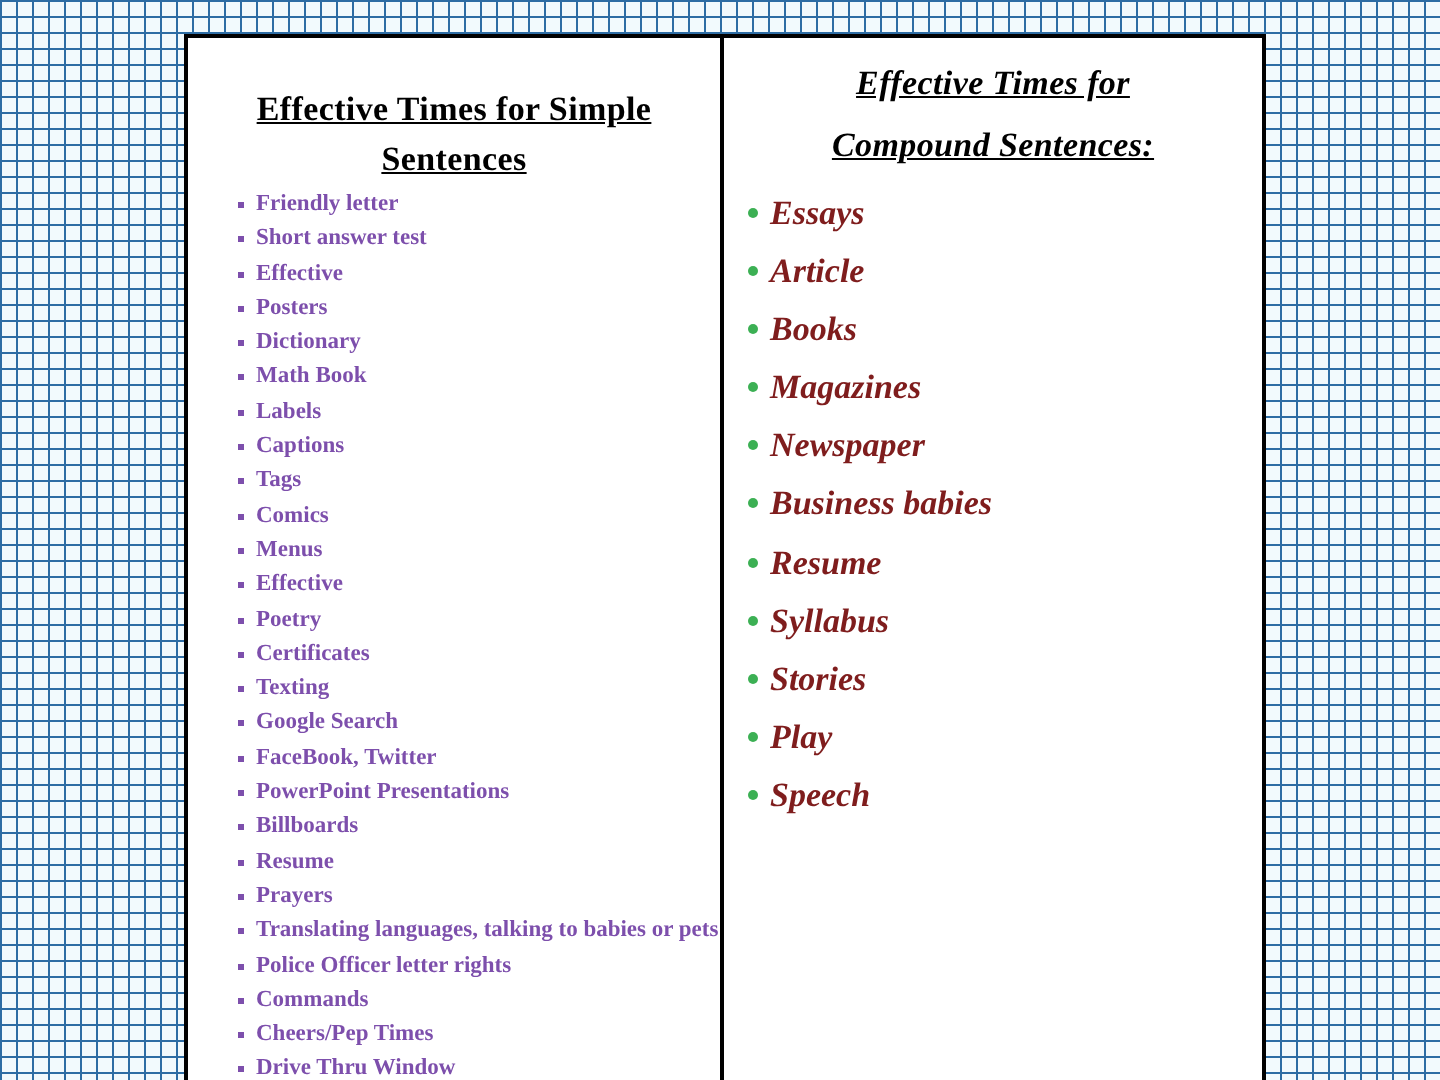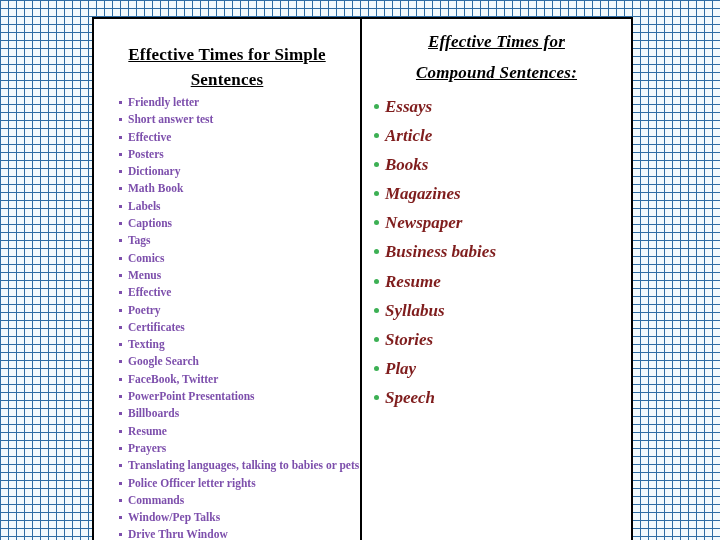--- a/index.html
+++ b/index.html
@@ -162,21 +162,21 @@
         <li>Texting</li>
         <li>Google Search</li>
         <li>FaceBook, Twitter</li>
         <li>PowerPoint Presentations</li>
         <li>Billboards</li>
         <li>Resume</li>
         <li>Prayers</li>
         <li>Translating languages, talking to babies or pets</li>
         <li>Police Officer letter rights</li>
         <li>Commands</li>
-        <li>Window/Pep Talks</li>
+        <li>Cheers/Pep Times</li>
         <li>Drive Thru Window</li>
       </ul>
     </div>
 
     <div id="right-column" class="column">
       <div id="right-title" class="col-title">
         <div>Effective Times for</div>
         <div>Compound Sentences:</div>
       </div>
       <ul id="right-list" class="bullet-list">

